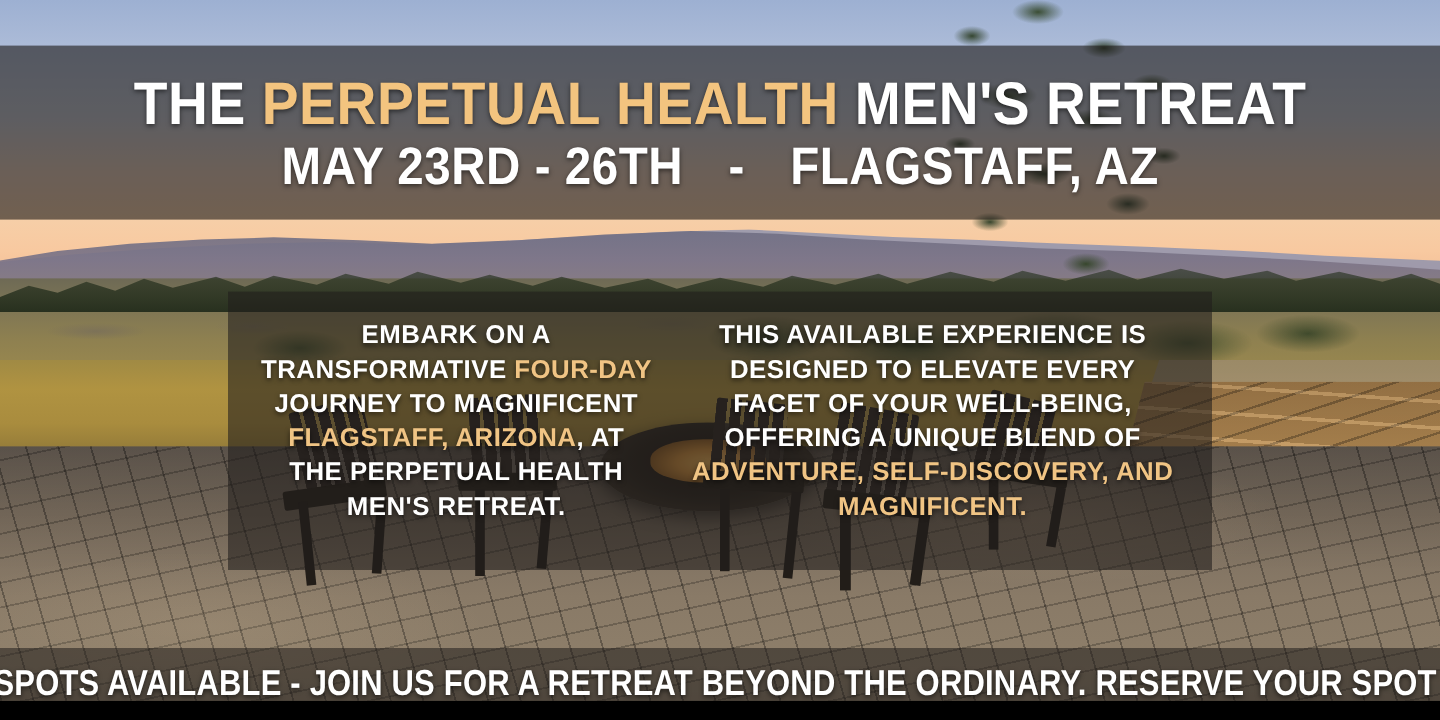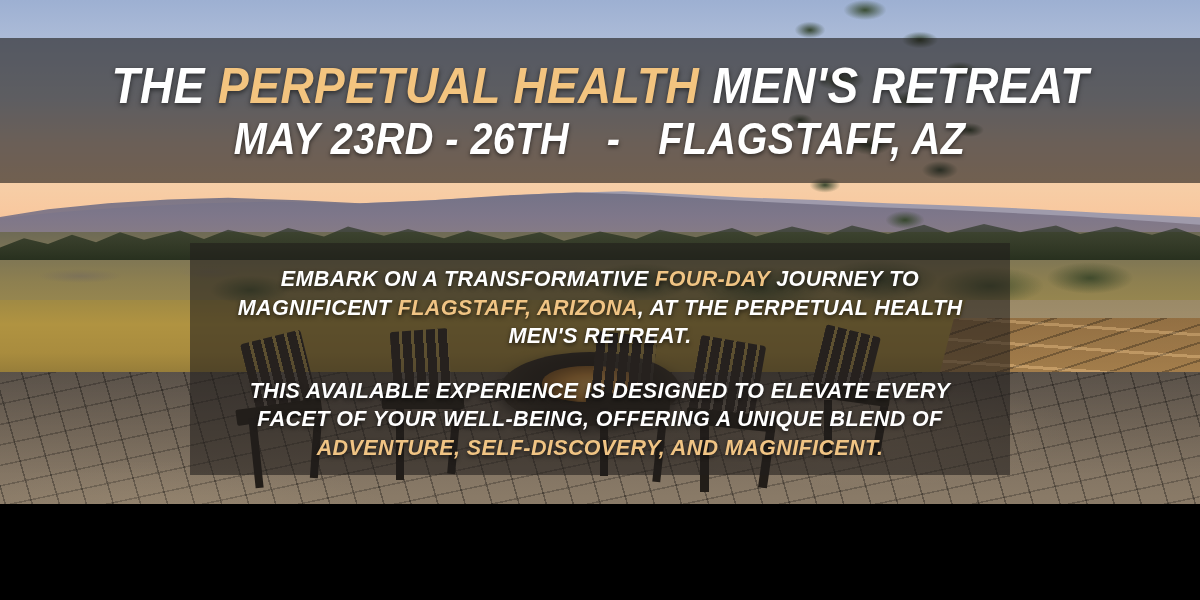--- a/index.html
+++ b/index.html
@@ -8,23 +8,22 @@
     width: 1200px;
     height: 600px;
     overflow: hidden;
     font-family: "Liberation Sans", sans-serif;
     background: #000;
   }
 
   #banner {
     position: relative;
     width: 1200px;
-    height: 504px;
+    height: 584px;
     overflow: hidden;
-    font-style: italic;
   }
 
   
   .photo {
     position: absolute;
     inset: 0;
     overflow: hidden;
   }
 
   
@@ -286,21 +285,20 @@
   }
   .dateline .gap { display: inline-block; width: 42px; }
 
   .body-panel {
     position: absolute;
     left: 190px; top: 243px;
     width: 820px; height: 232px;
     background: rgba(32, 30, 28, .58);
     padding: 22px 26px 18px;
     display: flex;
-    flex-direction: column;
     justify-content: flex-start;
     gap: 26px;
   }
 
   .para {
     font-family: "Liberation Sans", sans-serif;
     font-weight: bold;
     font-size: 21.5px;
     line-height: 1.33;
     letter-spacing: .4px;

